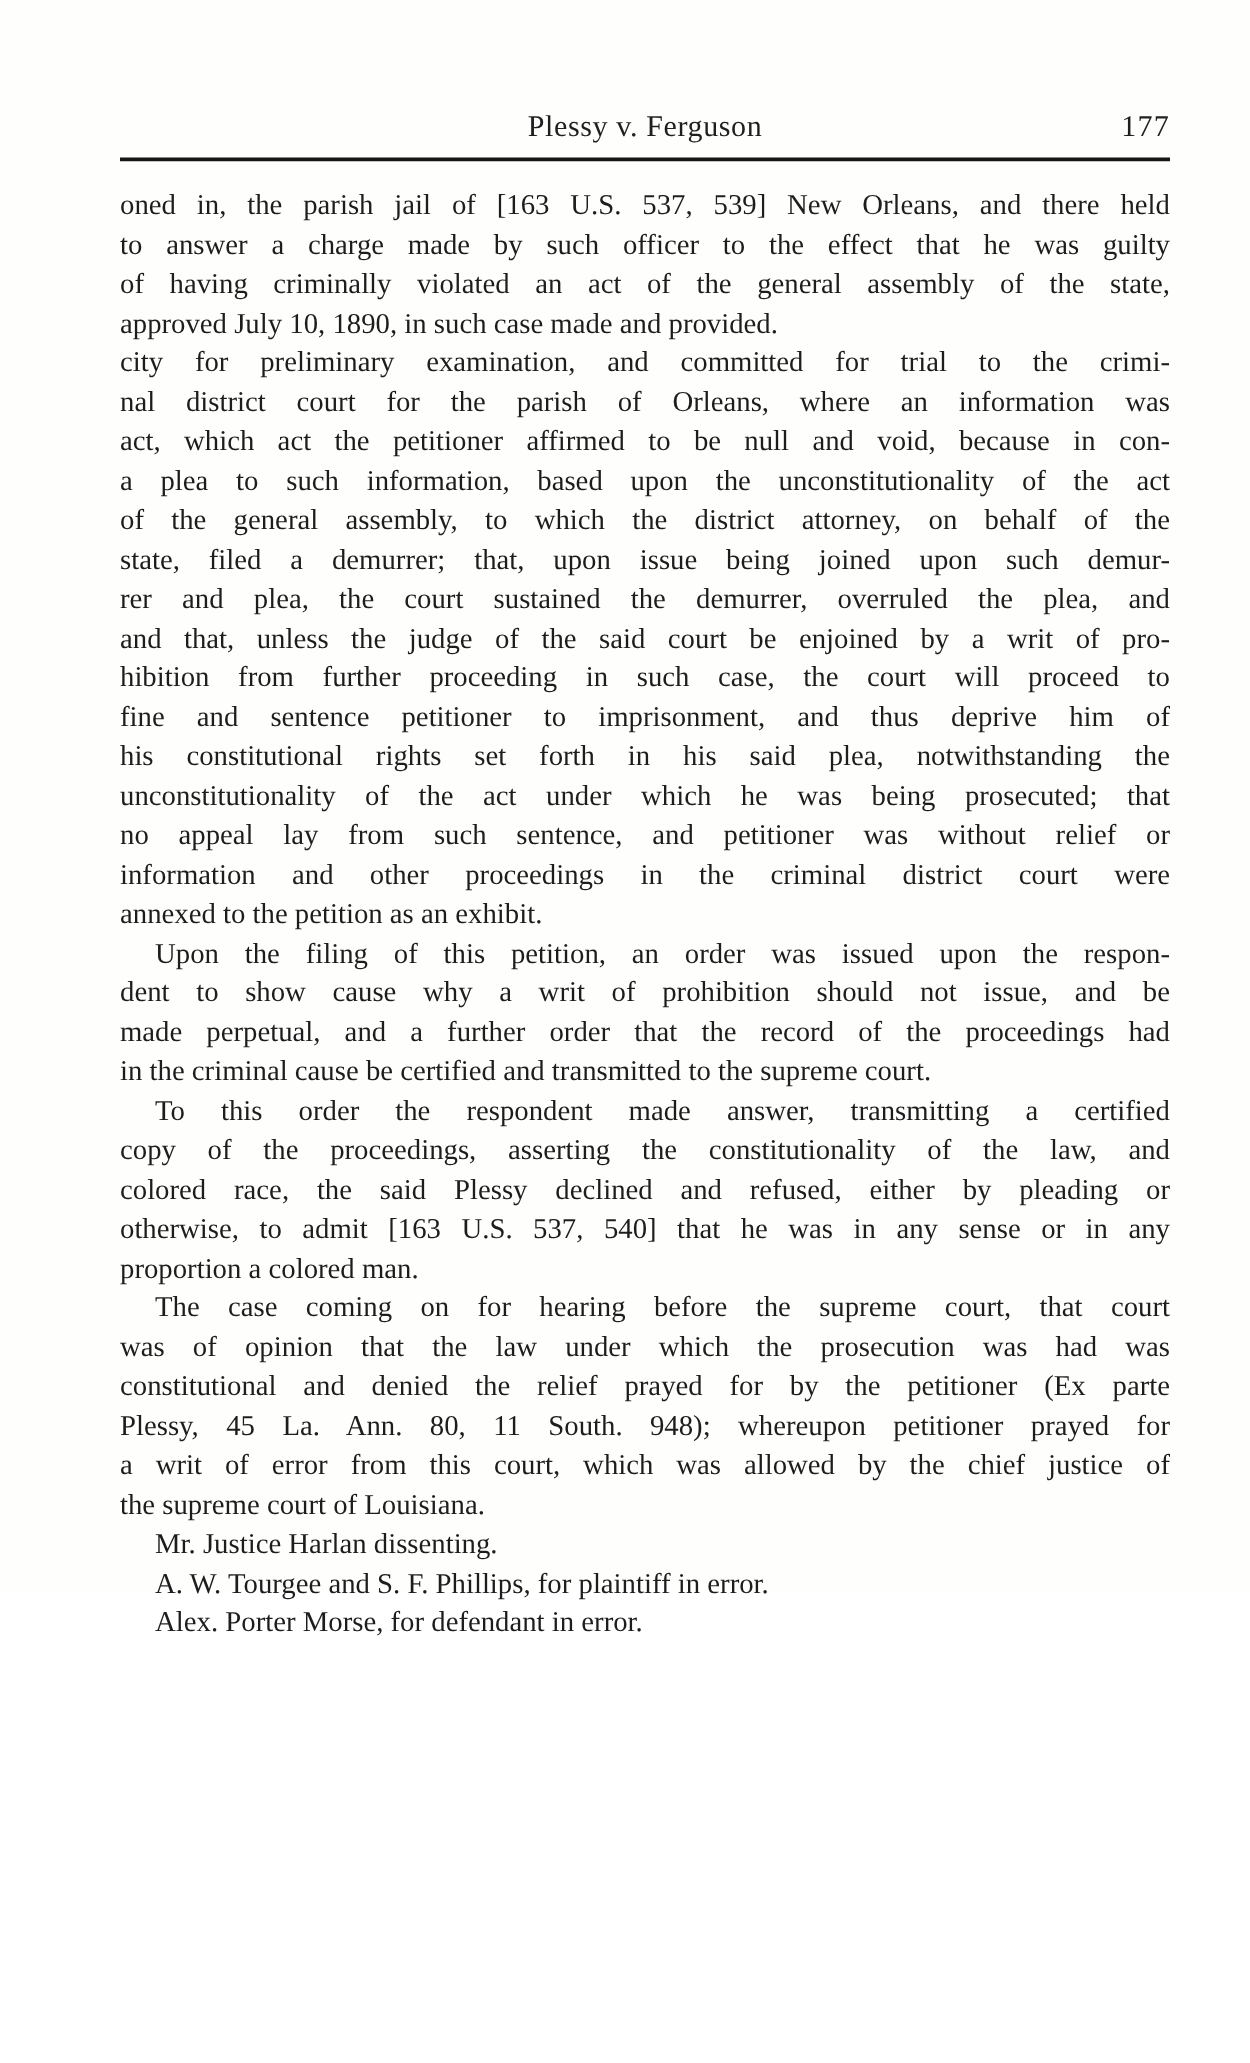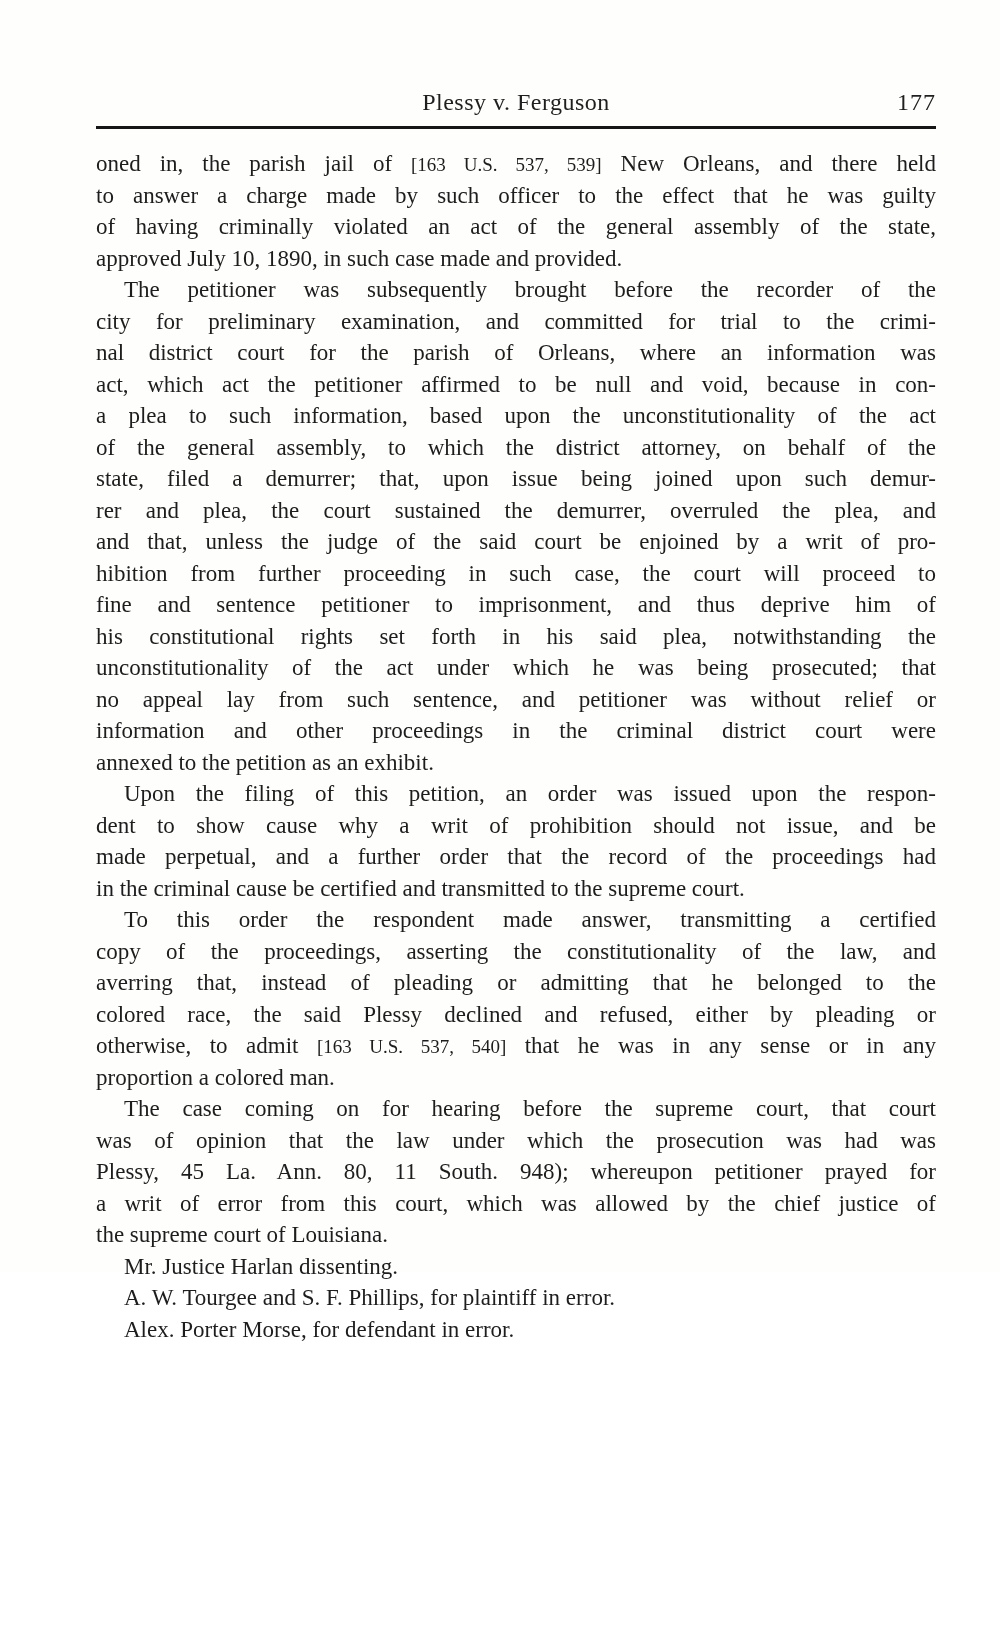--- a/index.html
+++ b/index.html
@@ -59,21 +59,21 @@
     color: #1d1d1d;
   }
   
   .line { white-space: normal; }
   .line.last {
     text-align: left;
     text-align-last: left;
   }
   .line.indent { text-indent: 28px; }
   .cite {
-    font-size: 19px;
+    font-size: 23px;
     letter-spacing: 0px;
   }
 </style>
 </head>
 <body>
 
 <div class="page">
 
   <div class="running-head">
     <span class="head-title">Plessy v. Ferguson</span>
@@ -83,21 +83,20 @@
   <hr class="head-rule">
 
   <div class="doc-body">
       <div class="paragraph">
         <div class="line">oned in, the parish jail of <span class="cite">[163 U.S. 537, 539]</span> New Orleans, and there held</div>
         <div class="line">to answer a charge made by such officer to the effect that he was guilty</div>
         <div class="line">of having criminally violated an act of the general assembly of the state,</div>
         <div class="line last">approved July 10, 1890, in such case made and provided.</div>
       </div>
       <div class="paragraph">
-        <div class="line indent">The petitioner was subsequently brought before the recorder of the</div>
         <div class="line">city for preliminary examination, and committed for trial to the crimi-</div>
         <div class="line">nal district court for the parish of Orleans, where an information was</div>
         <div class="line">act, which act the petitioner affirmed to be null and void, because in con-</div>
         <div class="line">a plea to such information, based upon the unconstitutionality of the act</div>
         <div class="line">of the general assembly, to which the district attorney, on behalf of the</div>
         <div class="line">state, filed a demurrer; that, upon issue being joined upon such demur-</div>
         <div class="line">rer and plea, the court sustained the demurrer, overruled the plea, and</div>
         <div class="line">and that, unless the judge of the said court be enjoined by a writ of pro-</div>
         <div class="line">hibition from further proceeding in such case, the court will proceed to</div>
         <div class="line">fine and sentence petitioner to imprisonment, and thus deprive him of</div>
@@ -109,28 +108,28 @@
       </div>
       <div class="paragraph">
         <div class="line indent">Upon the filing of this petition, an order was issued upon the respon-</div>
         <div class="line">dent to show cause why a writ of prohibition should not issue, and be</div>
         <div class="line">made perpetual, and a further order that the record of the proceedings had</div>
         <div class="line last">in the criminal cause be certified and transmitted to the supreme court.</div>
       </div>
       <div class="paragraph">
         <div class="line indent">To this order the respondent made answer, transmitting a certified</div>
         <div class="line">copy of the proceedings, asserting the constitutionality of the law, and</div>
-        <div class="line">averring that, instead of pleading or admitting that he belonged to the</div>
         <div class="line">colored race, the said Plessy declined and refused, either by pleading or</div>
         <div class="line">otherwise, to admit <span class="cite">[163 U.S. 537, 540]</span> that he was in any sense or in any</div>
         <div class="line last">proportion a colored man.</div>
       </div>
       <div class="paragraph">
         <div class="line indent">The case coming on for hearing before the supreme court, that court</div>
         <div class="line">was of opinion that the law under which the prosecution was had was</div>
+        <div class="line">constitutional and denied the relief prayed for by the petitioner (Ex parte</div>
         <div class="line">Plessy, 45 La. Ann. 80, 11 South. 948); whereupon petitioner prayed for</div>
         <div class="line">a writ of error from this court, which was allowed by the chief justice of</div>
         <div class="line last">the supreme court of Louisiana.</div>
       </div>
       <div class="paragraph">
         <div class="line last indent">Mr. Justice Harlan dissenting.</div>
       </div>
       <div class="paragraph">
         <div class="line last indent">A. W. Tourgee and S. F. Phillips, for plaintiff in error.</div>
       </div>

